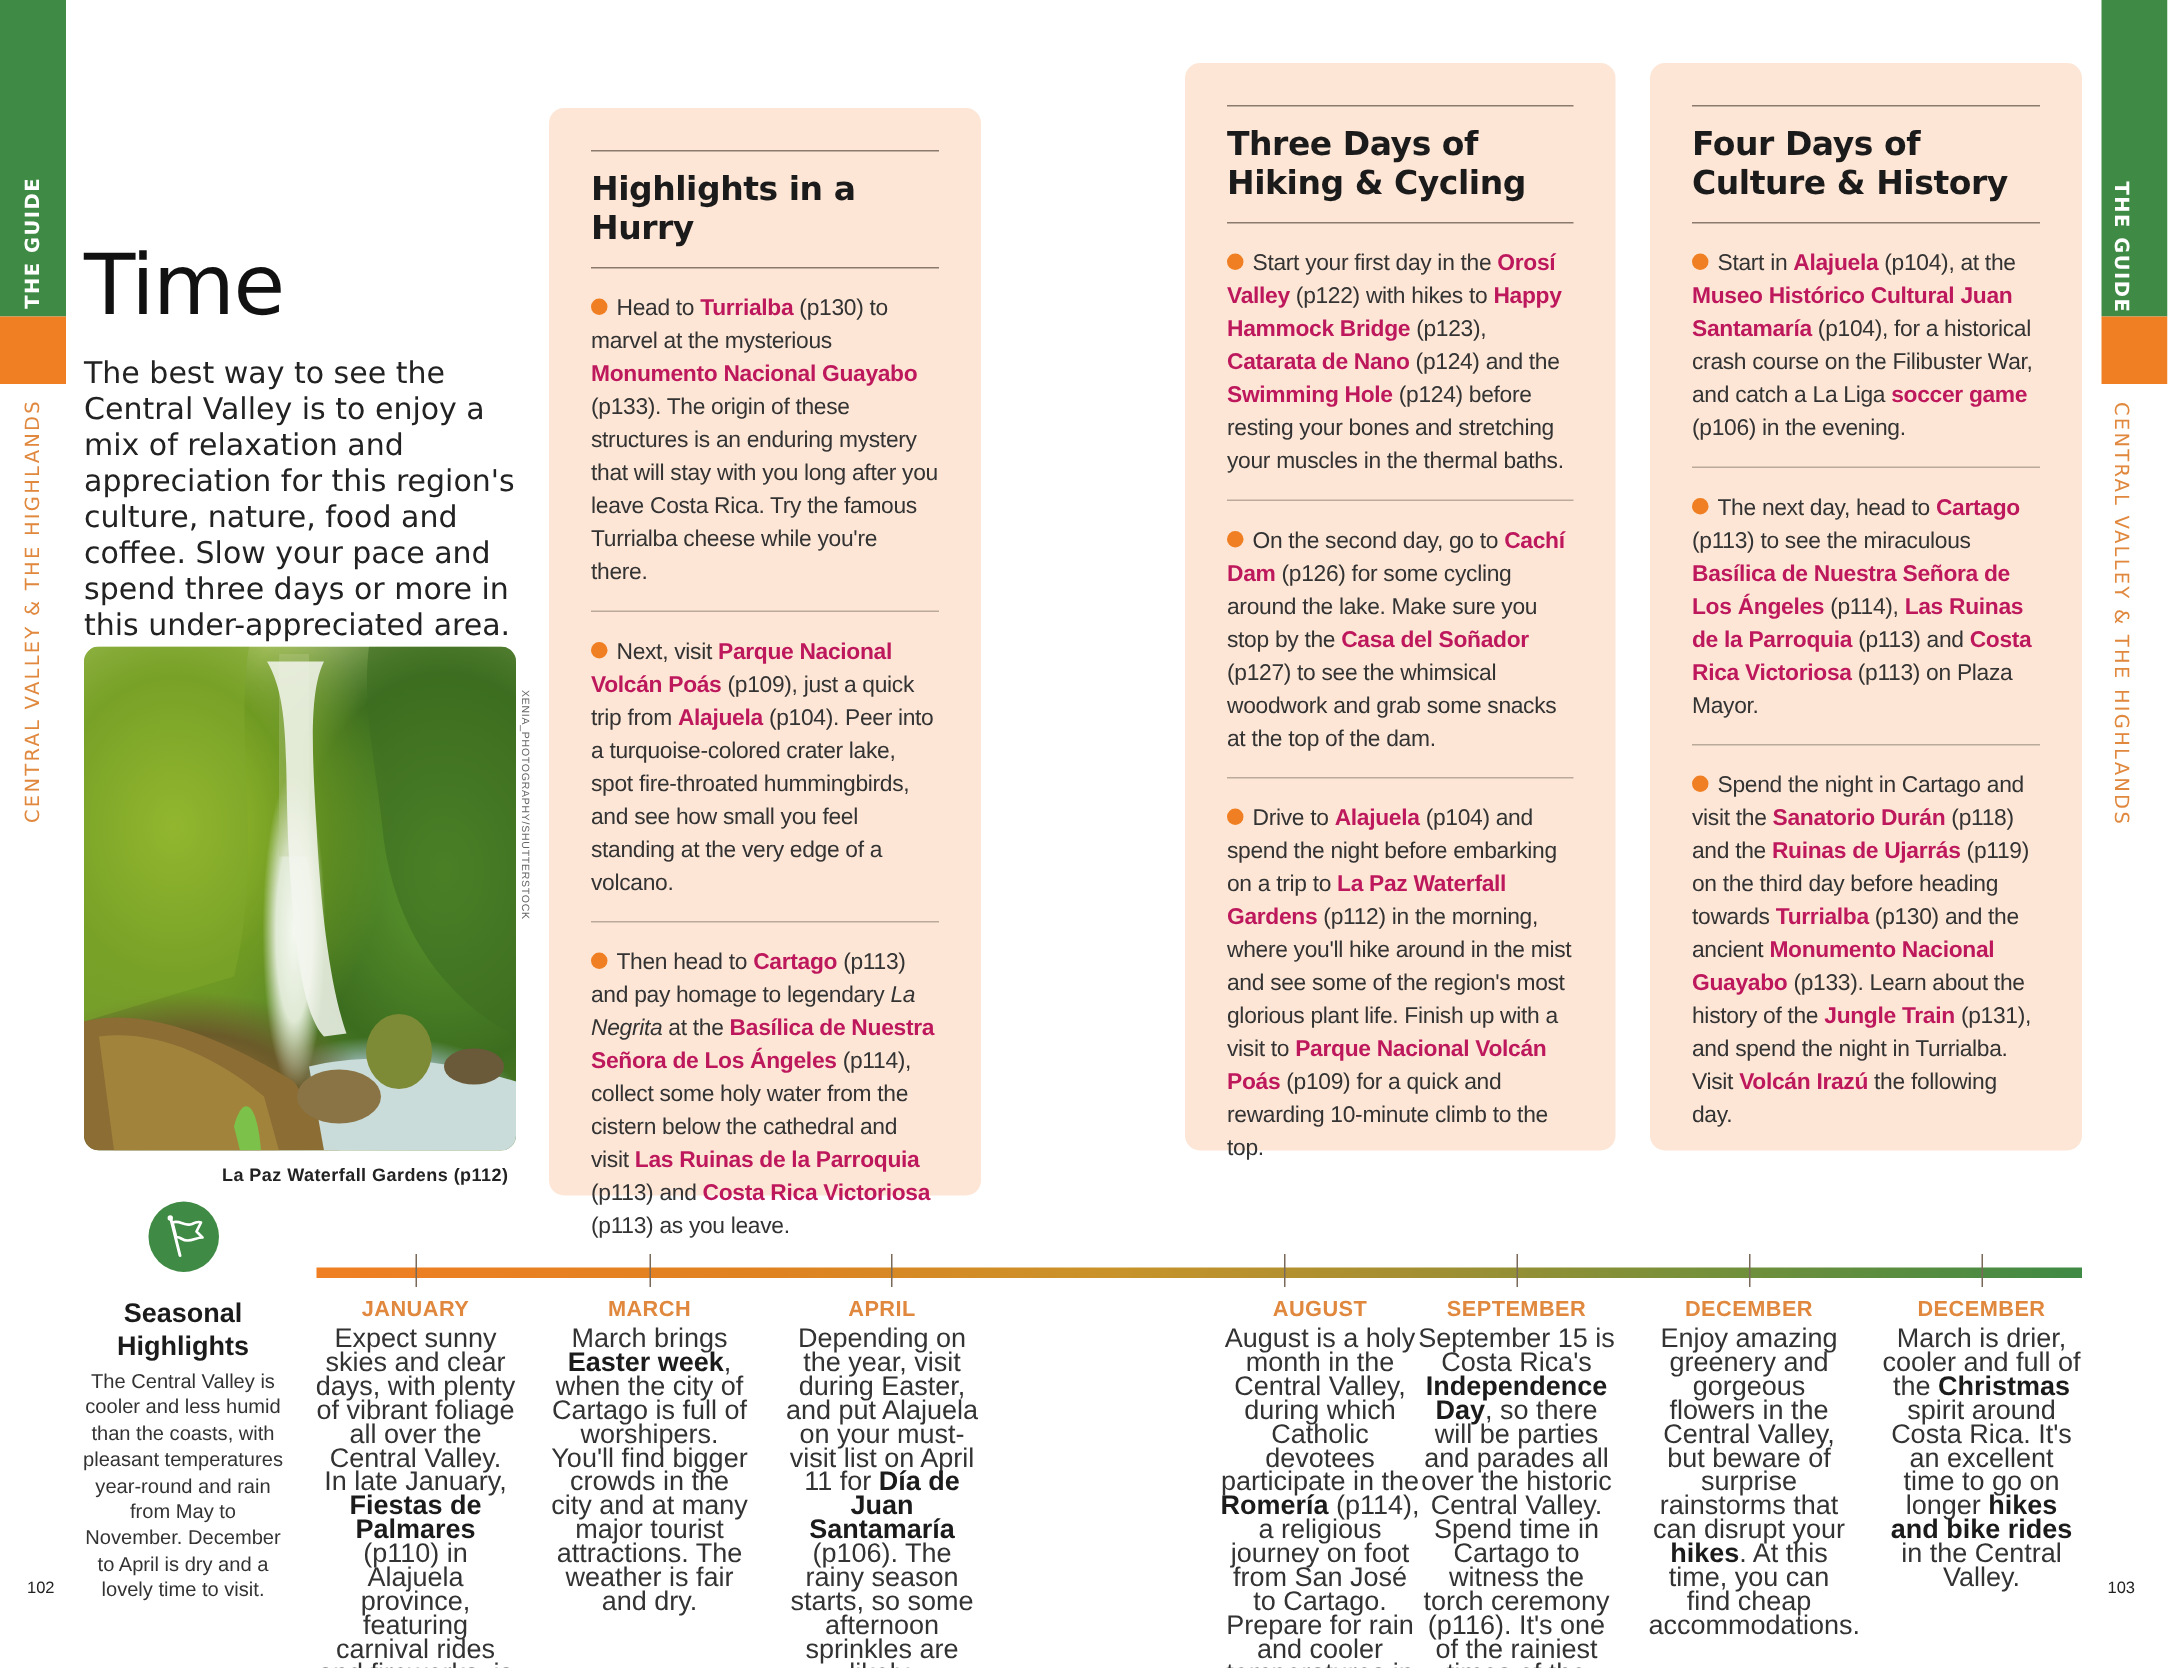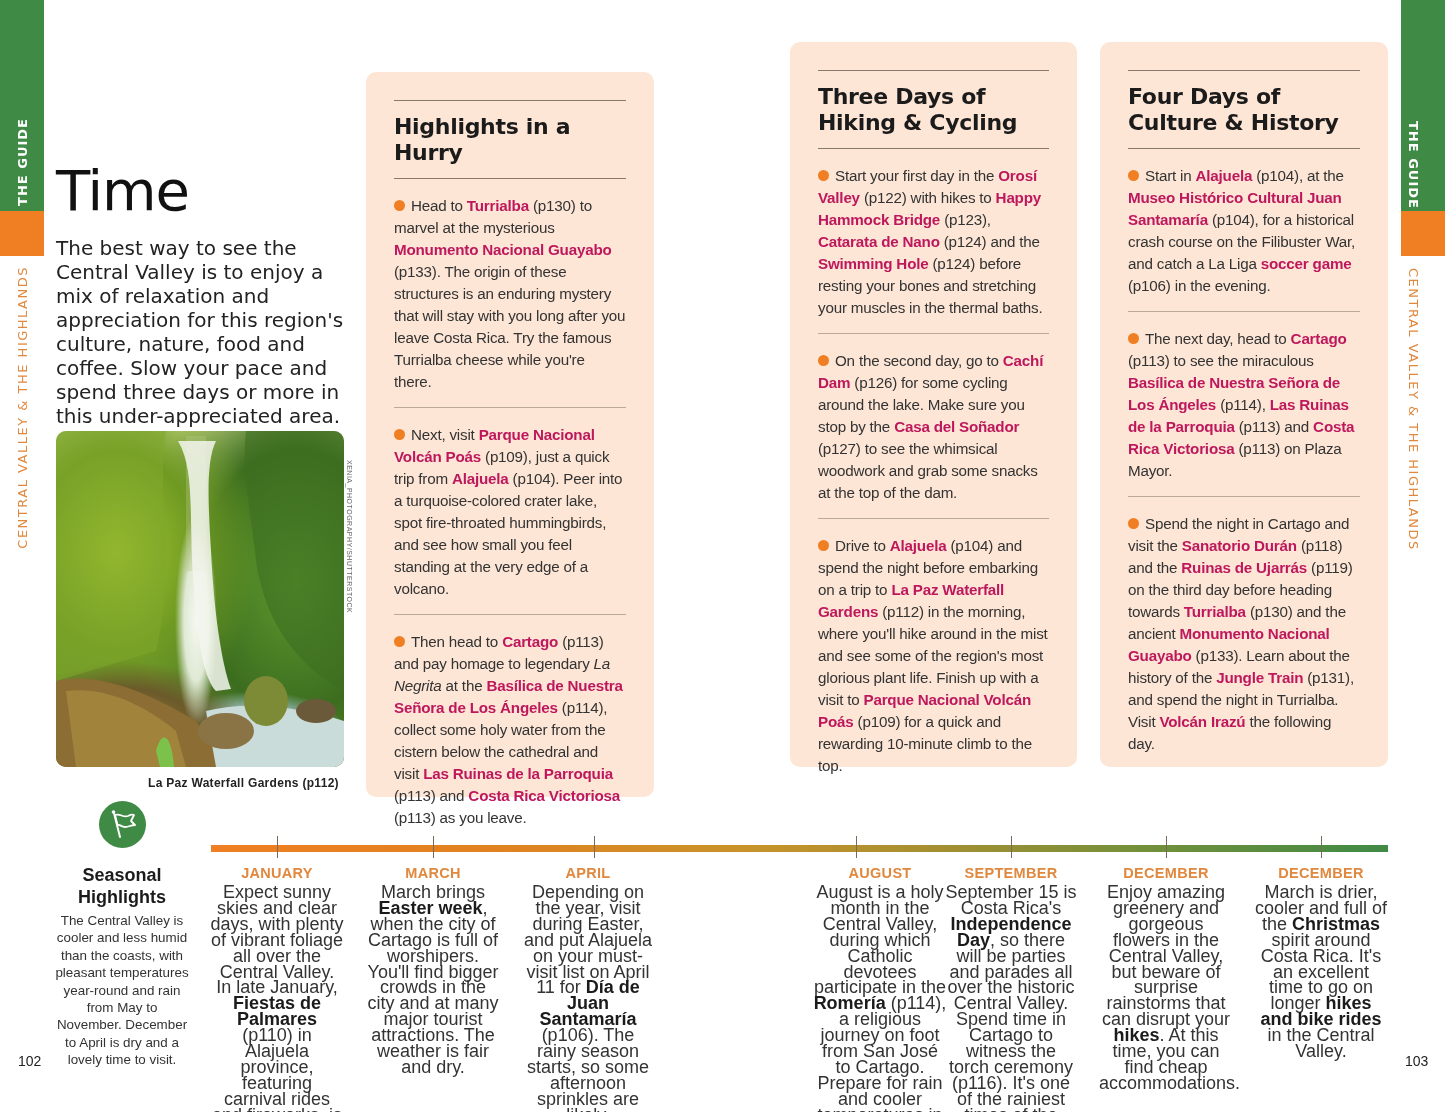--- a/index.html
+++ b/index.html
@@ -36,21 +36,21 @@
   .card-title { font-family: "DejaVu Sans", sans-serif; font-weight: bold; font-size: 22px; line-height: 26px; color: #1b1b1b; padding: 13px 0 12px 0; letter-spacing: -0.3px; }
   .item { font-family: "Liberation Sans", sans-serif; font-size: 15.2px; line-height: 22px; color: #333; padding: 16px 0 14px 0; letter-spacing: -0.2px; }
   .item b { color: #be185d; }
   .item .dot { display: inline-block; width: 11px; height: 11px; border-radius: 50%; background: #ef7f22; margin-right: 6px; vertical-align: 0px; }
   .item-sep { height: 1px; background: #bba99a; }
 
   
   .flag-badge { position: absolute; left: 99px; top: 801px; width: 47px; height: 47px; border-radius: 50%; background: #3f8a45; }
   .seasonal-title { position: absolute; left: 62px; top: 864px; width: 120px; text-align: center; font-weight: bold; font-size: 18px; line-height: 22px; color: #1b1b1b; }
   .seasonal-text { position: absolute; left: 54px; top: 912px; width: 136px; text-align: center; font-size: 13.4px; line-height: 17.4px; color: #333; }
-  .page-num { position: absolute; font-size: 14px; color: #222; }
+  .page-num { position: absolute; font-size: 11px; color: #222; }
 
   .timeline-bar { position: absolute; left: 211px; top: 845px; width: 1177px; height: 7px;
     background: linear-gradient(90deg, #ef7f22 0%, #e08220 25%, #c9932a 45%, #a48f32 62%, #77903a 78%, #3f8a45 100%); }
   .tick { position: absolute; top: 836px; width: 1px; height: 22px; background: #7a6a5a; }
   .month { position: absolute; top: 864px; width: 134px; text-align: center; }
   .month-name { font-weight: bold; font-size: 14.5px; color: #e0883e; letter-spacing: 0.3px; line-height: 18px; margin-bottom: 3px; }
   .month-text { font-size: 18px; line-height: 15.9px; color: #333; }
   .month-text b { color: #1b1b1b; }
 </style>
 </head>

